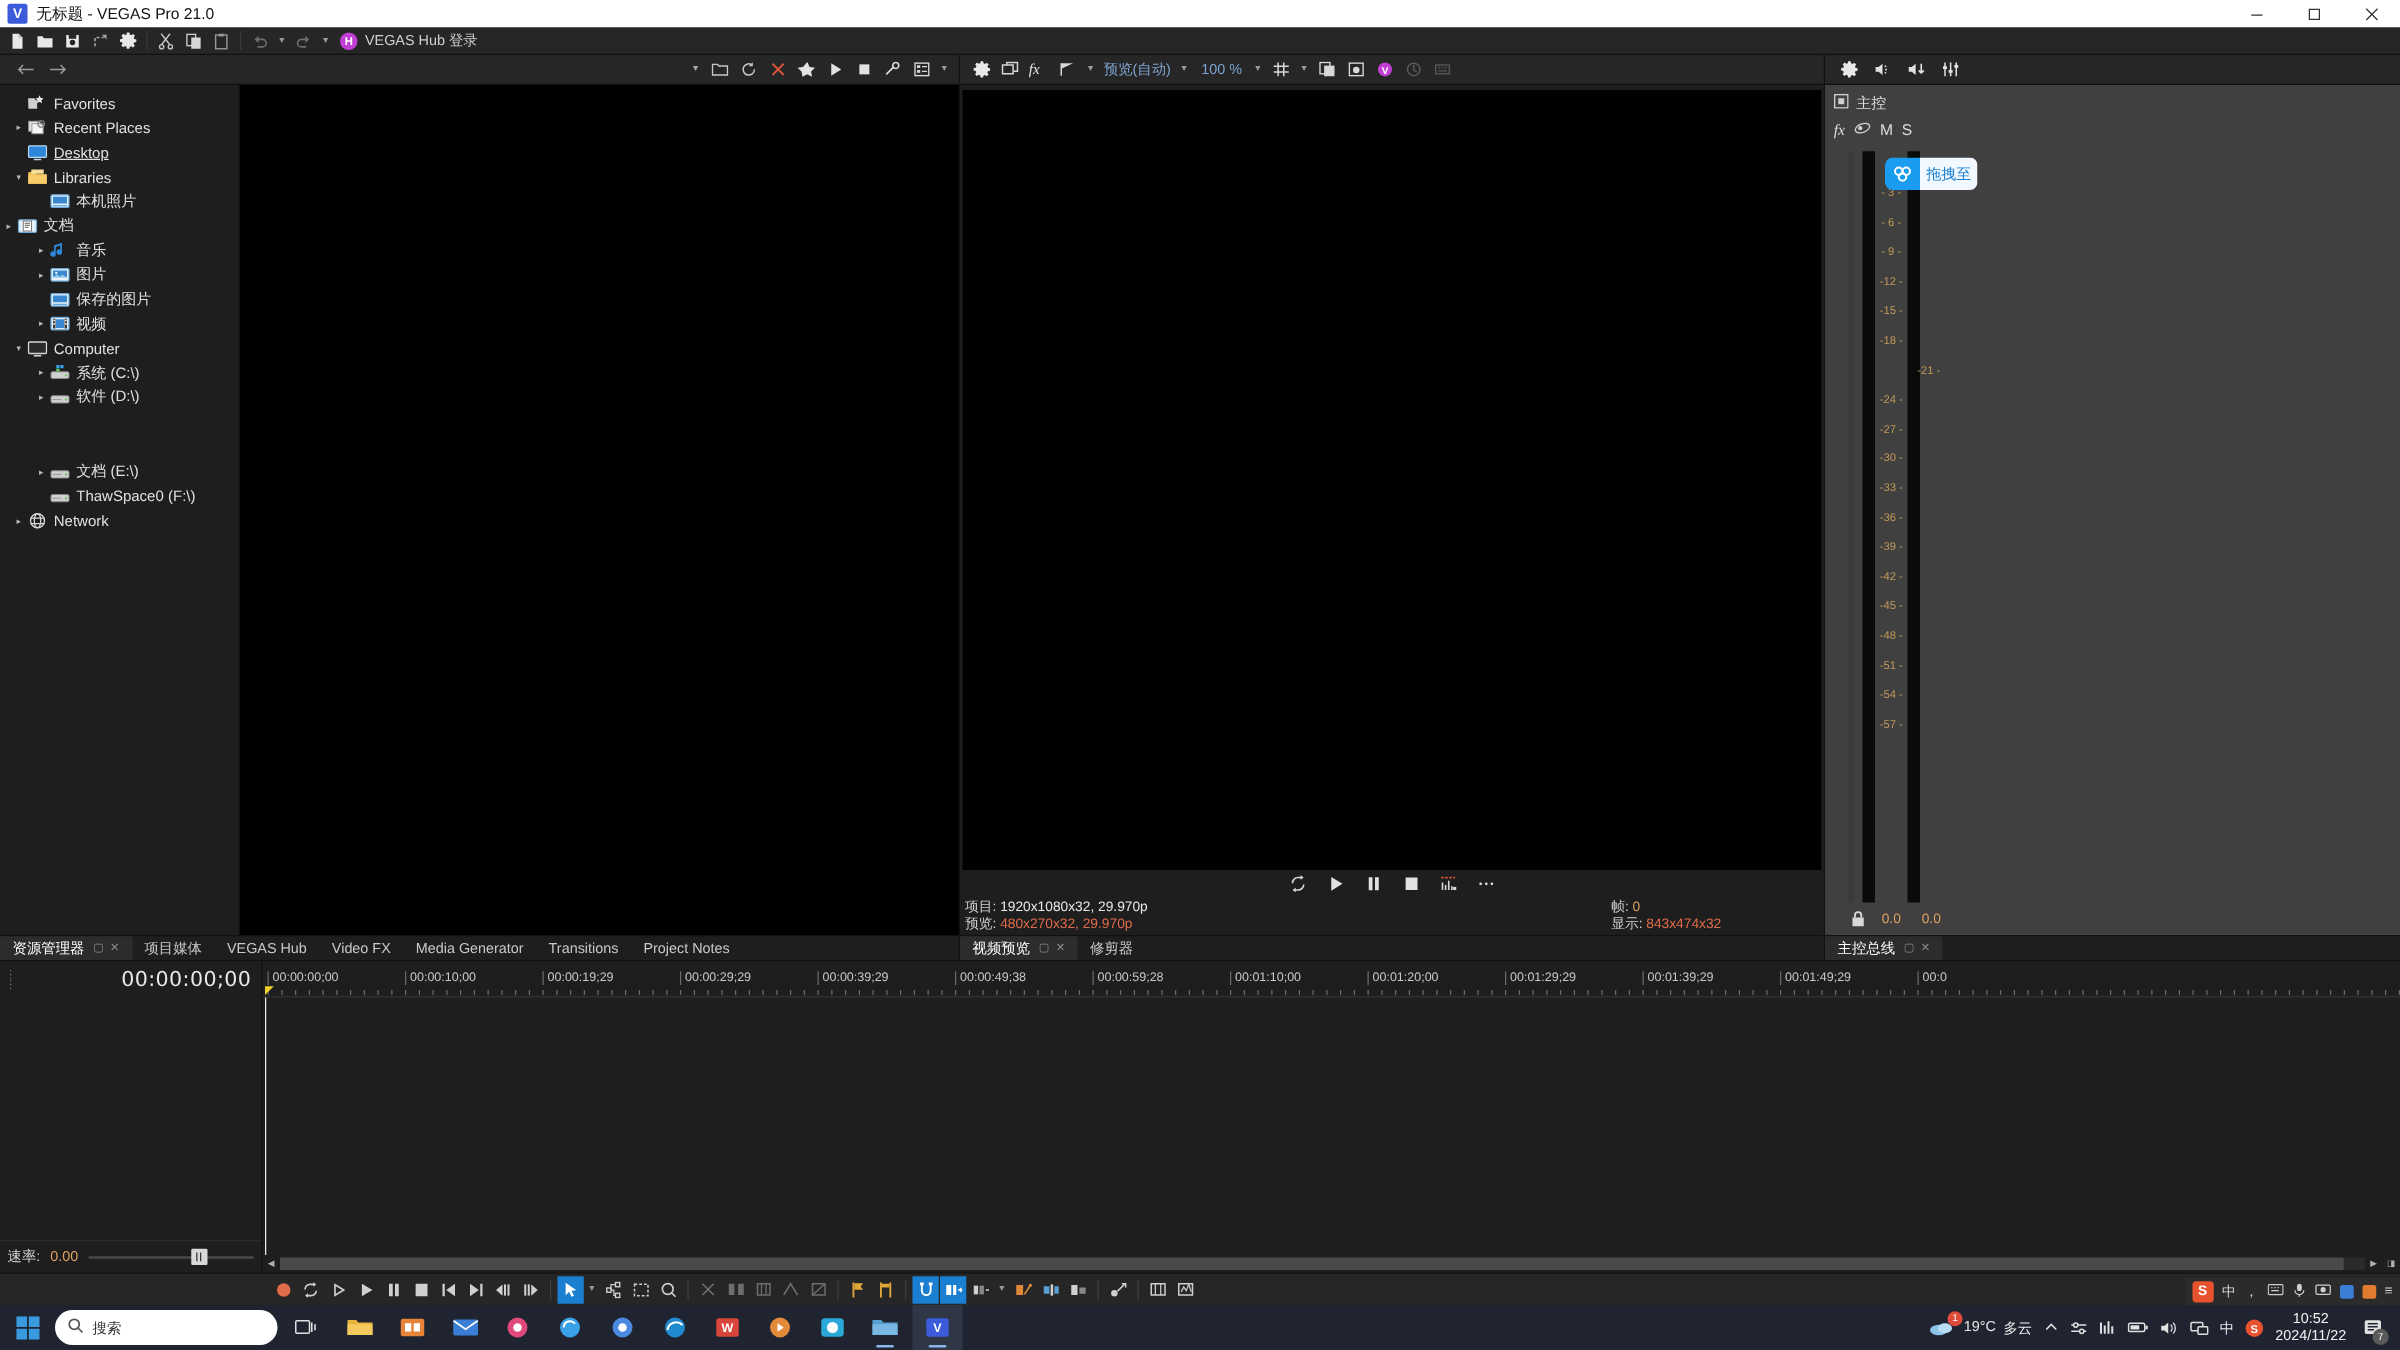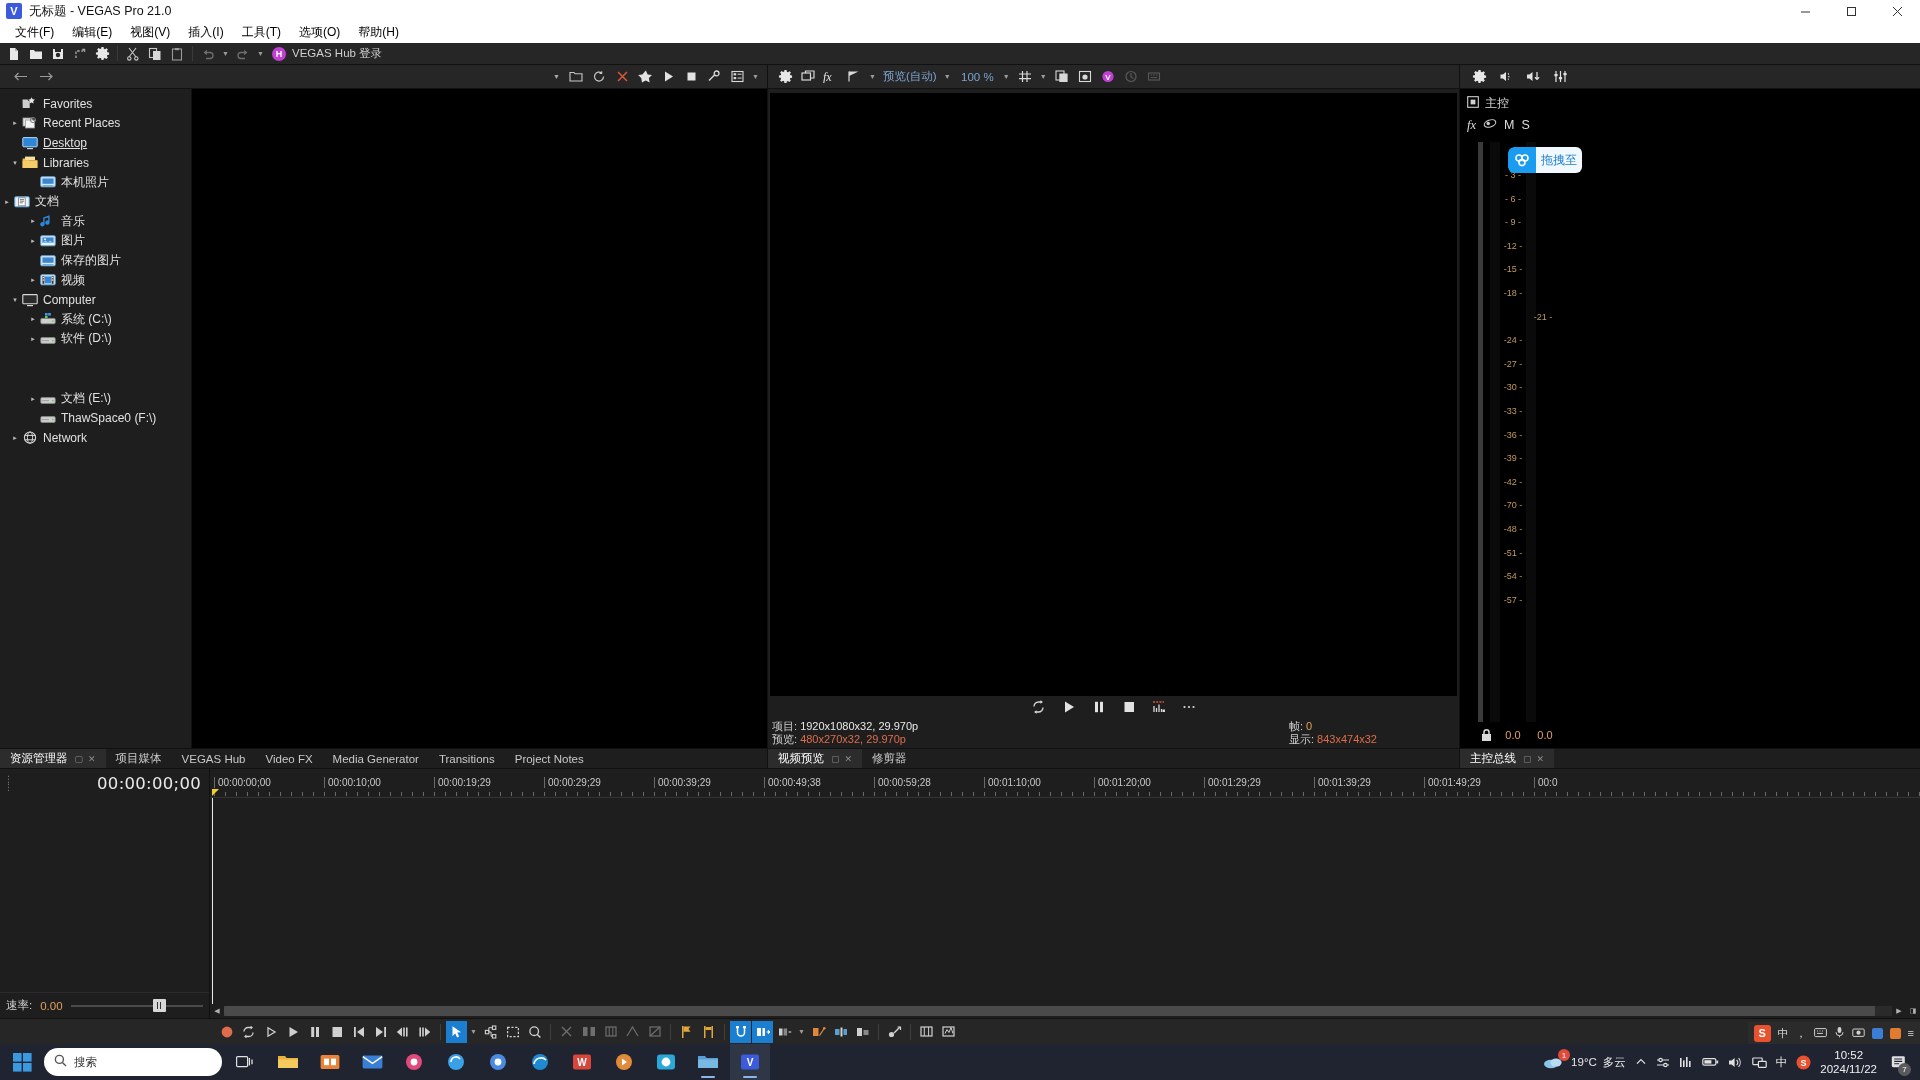--- a/index.html
+++ b/index.html
@@ -72,21 +72,21 @@
   .pv-transport { height:22px; background:#1e1e1e; display:flex; align-items:center; justify-content:center; gap:10px; }
   .pv-info { height:30px; background:#1e1e1e; display:flex; font-size:11px; padding:0 4px; }
   .pv-info-col { display:flex; flex-direction:column; justify-content:center; line-height:13px; }
   .pv-info-col.right { margin-left:auto; padding-right:78px; }
   .lbl { color:#cfcfcf; }
   .val-w { color:#e8e8e8; }
   .val-r { color:#e06c4b; }
   .val-o { color:#e0a060; }
 
   
-  .mixer-dock { flex:1 1 auto; display:flex; flex-direction:column; background:#000000; }
+  .mixer-dock { flex:1 1 auto; display:flex; flex-direction:column; background:#404040; }
   .mixer-toolbar { height:24px; background:#262626; display:flex; align-items:center; gap:7px; padding-left:9px; border-bottom:1px solid #111; }
   .mixer-body { flex:1 1 auto; display:flex; flex-direction:column; padding:6px 0 0 7px; min-height:0; position:relative; }
   .mx-head { display:flex; align-items:center; gap:6px; font-size:12px; color:#ddd; }
   .mx-btnrow { display:flex; align-items:center; gap:7px; margin-top:5px; font-size:12.5px; color:#ddd; }
   .mx-meterzone { flex:1 1 auto; display:flex; margin-top:9px; min-height:0; position:relative; }
   .fader-track { width:5px; background:#3a3a3a; margin-left:11px; margin-right:7px; }
   .meter-col { width:10px; background:#0a0a0a; }
   .scale-col { width:26px; position:relative; font-size:9px; color:#c09a5a; }
   .scale-col .tick { position:absolute; left:0; width:26px; text-align:center; white-space:nowrap; }
   .mx-bottom { height:26px; display:flex; align-items:center; gap:0; font-size:11px; padding-left:8px; }
@@ -183,29 +183,20 @@
       </div>
       <div class="tb-btn close">
         <svg width="11" height="11" viewBox="0 0 11 11">
             <line x1="1" y1="1" x2="10" y2="10" stroke="#333" stroke-width="1"></line>
             <line x1="10" y1="1" x2="1" y2="10" stroke="#333" stroke-width="1"></line>
           </svg>
       </div>
     </div>
   </div>
 
-  <div class="menubar">
-    <div class="mi">文件(F)</div>
-    <div class="mi">编辑(E)</div>
-    <div class="mi">视图(V)</div>
-    <div class="mi">插入(I)</div>
-    <div class="mi">工具(T)</div>
-    <div class="mi">选项(O)</div>
-    <div class="mi">帮助(H)</div>
-  </div>
 
   <div class="maintoolbar">
     <div class="tbi">
       <svg width="14" height="14" viewBox="0 0 14 14">
           <path d="M3 1h5l3 3v9H3z" fill="#e8e8e8"></path>
           <path d="M8 1v3h3" fill="#b0b0b0"></path>
         </svg>
     </div>
     <div class="tbi">
       <svg width="14" height="14" viewBox="0 0 14 14">
@@ -755,21 +746,21 @@
               <div class="tick" style="top: 122.4px;">-15 -</div>
               <div class="tick" style="top: 146px;">-18 -</div>
               <div class="tick" style="top: 169.6px; margin-left: 30px;">-21 -</div>
               <div class="tick" style="top: 193.2px;">-24 -</div>
               <div class="tick" style="top: 216.8px;">-27 -</div>
               <div class="tick" style="top: 240.4px;">-30 -</div>
               <div class="tick" style="top: 264px;">-33 -</div>
               <div class="tick" style="top: 287.6px;">-36 -</div>
               <div class="tick" style="top: 311.2px;">-39 -</div>
               <div class="tick" style="top: 334.8px;">-42 -</div>
-              <div class="tick" style="top: 358.4px;">-70 -</div>
+              <div class="tick" style="top: 358.4px;">-45 -</div>
               <div class="tick" style="top: 382px;">-48 -</div>
               <div class="tick" style="top: 405.6px;">-51 -</div>
               <div class="tick" style="top: 429.2px;">-54 -</div>
               <div class="tick" style="top: 452.8px;">-57 -</div>
             </div>
           <div class="meter-col"></div>
         </div>
 
         <div class="mx-bottom">
           <div class="mx-lock">

